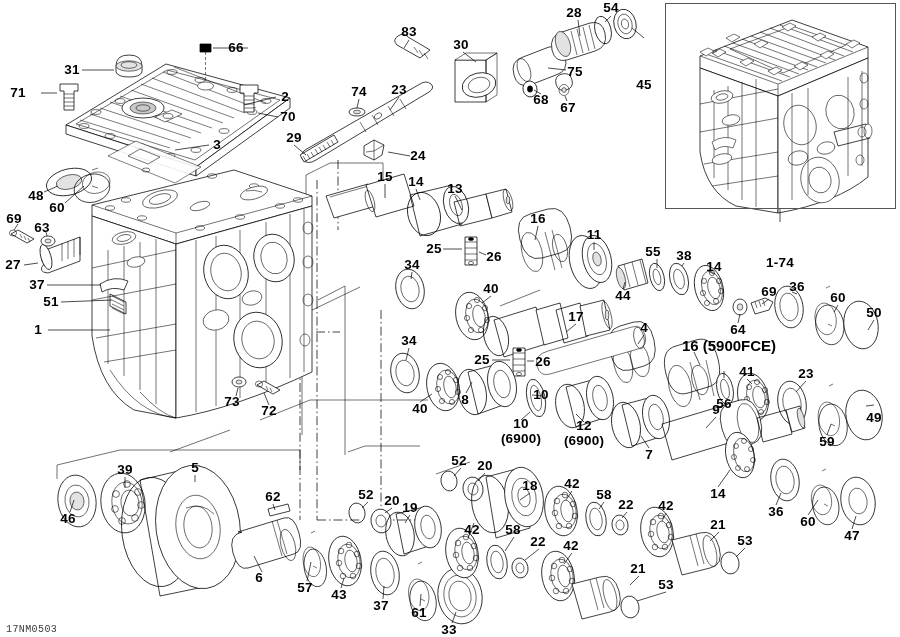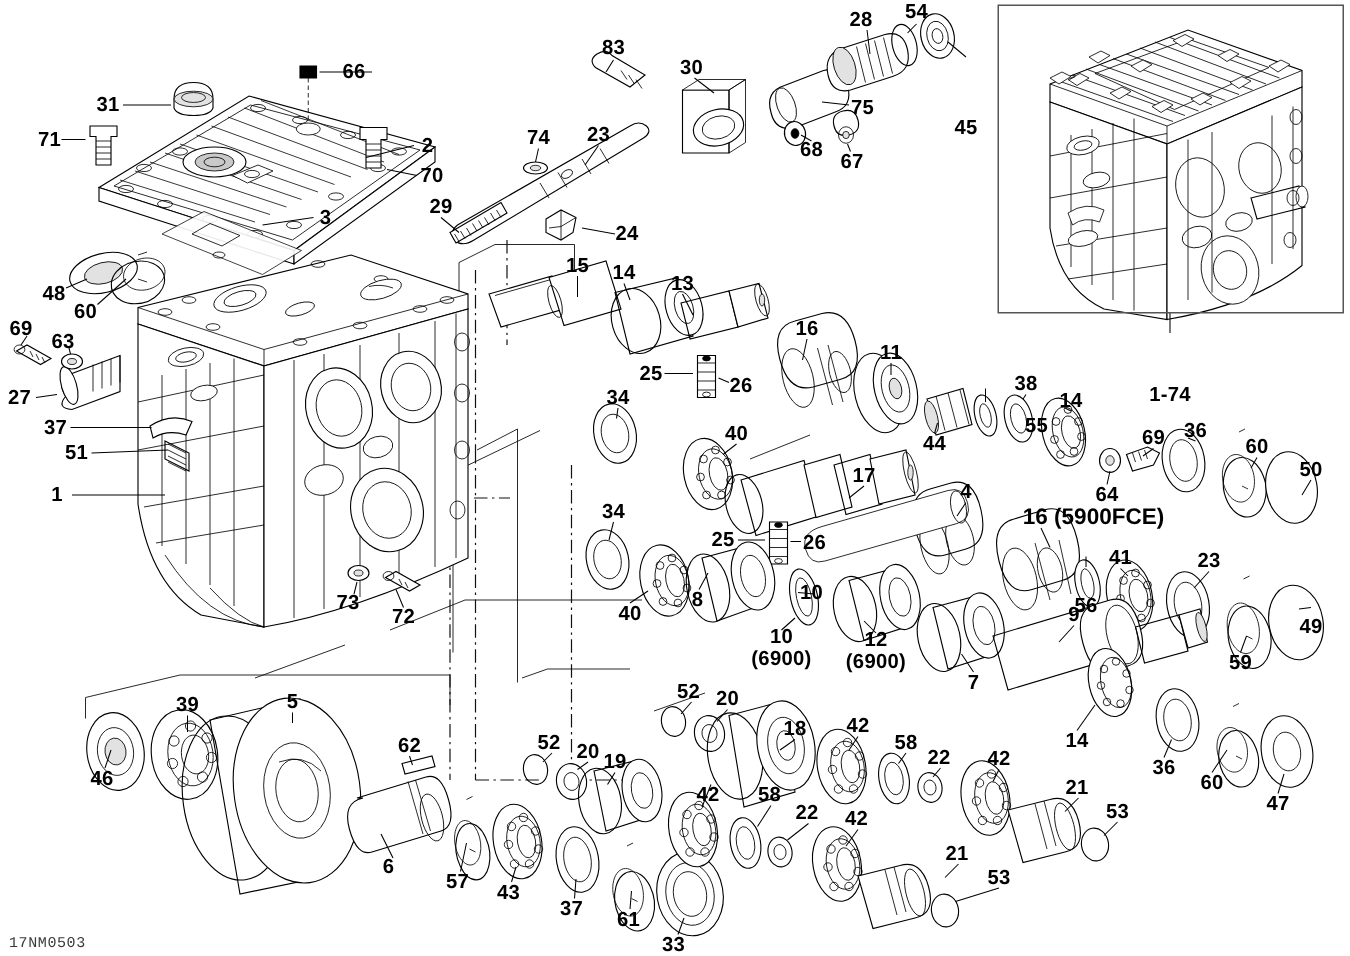--- a/index.html
+++ b/index.html
@@ -1103,21 +1103,21 @@
       <path d="M639 576 L630 585"></path>
       <path d="M666 592 L637 601"></path>
     </g>
   </svg>
 
   <div class="inset-frame" id="insetFrame" style="left: 665px; top: 3px; width: 231px; height: 206px; border-color: rgb(85, 85, 85);"></div>
 
   <div id="labelLayer">
       <div class="lbl" style="left: 236px; top: 48px;">66</div>
       <div class="lbl" style="left: 72px; top: 70px;">31</div>
-      <div class="lbl" style="left: 33px; top: 93px;">71</div>
+      <div class="lbl" style="left: 18px; top: 93px;">71</div>
       <div class="lbl" style="left: 285px; top: 97px;">2</div>
       <div class="lbl" style="left: 288px; top: 117px;">70</div>
       <div class="lbl" style="left: 217px; top: 145px;">3</div>
       <div class="lbl" style="left: 36px; top: 196px;">48</div>
       <div class="lbl" style="left: 57px; top: 208px;">60</div>
       <div class="lbl" style="left: 14px; top: 219px;">69</div>
       <div class="lbl" style="left: 42px; top: 228px;">63</div>
       <div class="lbl" style="left: 13px; top: 265px;">27</div>
       <div class="lbl" style="left: 37px; top: 285px;">37</div>
       <div class="lbl" style="left: 51px; top: 302px;">51</div>
@@ -1136,21 +1136,21 @@
       <div class="lbl" style="left: 399px; top: 90px;">23</div>
       <div class="lbl" style="left: 294px; top: 138px;">29</div>
       <div class="lbl" style="left: 418px; top: 156px;">24</div>
       <div class="lbl" style="left: 385px; top: 177px;">15</div>
       <div class="lbl" style="left: 416px; top: 182px;">14</div>
       <div class="lbl" style="left: 455px; top: 189px;">13</div>
       <div class="lbl" style="left: 538px; top: 219px;">16</div>
       <div class="lbl" style="left: 594px; top: 235px;">11</div>
       <div class="lbl" style="left: 434px; top: 249px;">25</div>
       <div class="lbl" style="left: 494px; top: 257px;">26</div>
-      <div class="lbl" style="left: 691px; top: 252px; margin-top: 32px;">55</div>
+      <div class="lbl" style="left: 653px; top: 252px;">55</div>
       <div class="lbl" style="left: 684px; top: 256px;">38</div>
       <div class="lbl" style="left: 714px; top: 267px;">14</div>
       <div class="lbl" style="left: 623px; top: 296px;">44</div>
       <div class="lbl" style="left: 769px; top: 292px;">69</div>
       <div class="lbl" style="left: 797px; top: 287px;">36</div>
       <div class="lbl" style="left: 838px; top: 298px;">60</div>
       <div class="lbl" style="left: 874px; top: 313px;">50</div>
       <div class="lbl" style="left: 738px; top: 330px;">64</div>
       <div class="lbl wide" style="left: 729px; top: 345px;">16 (5900FCE)</div>
       <div class="lbl" style="left: 412px; top: 265px;">34</div>

